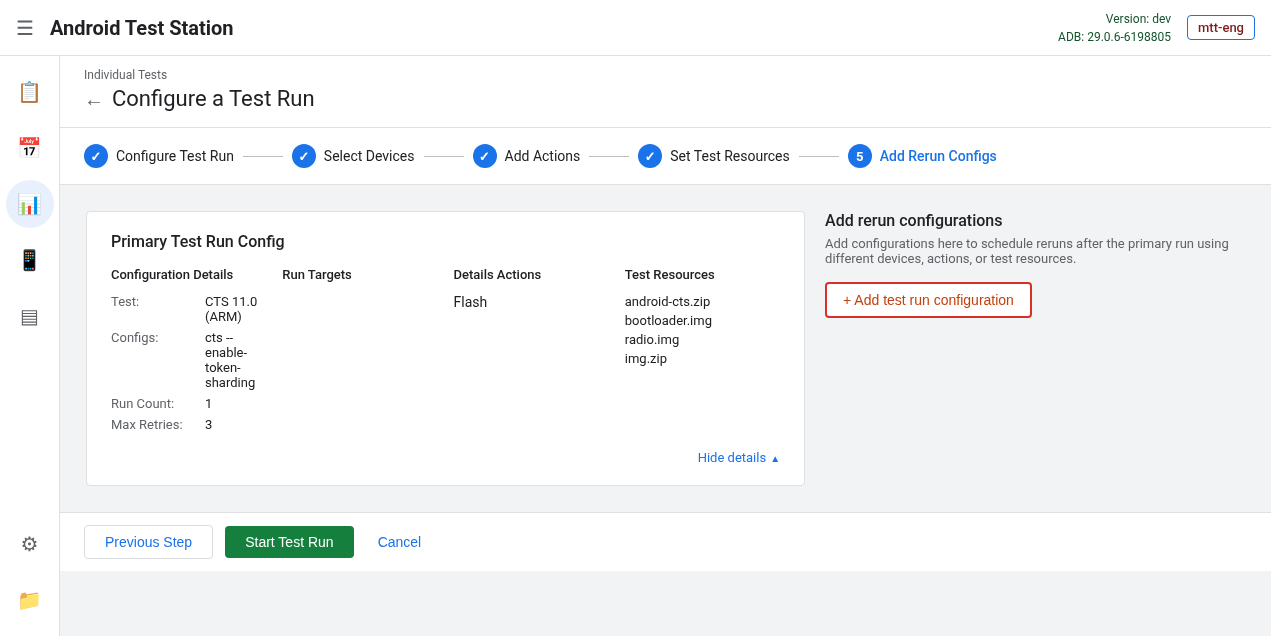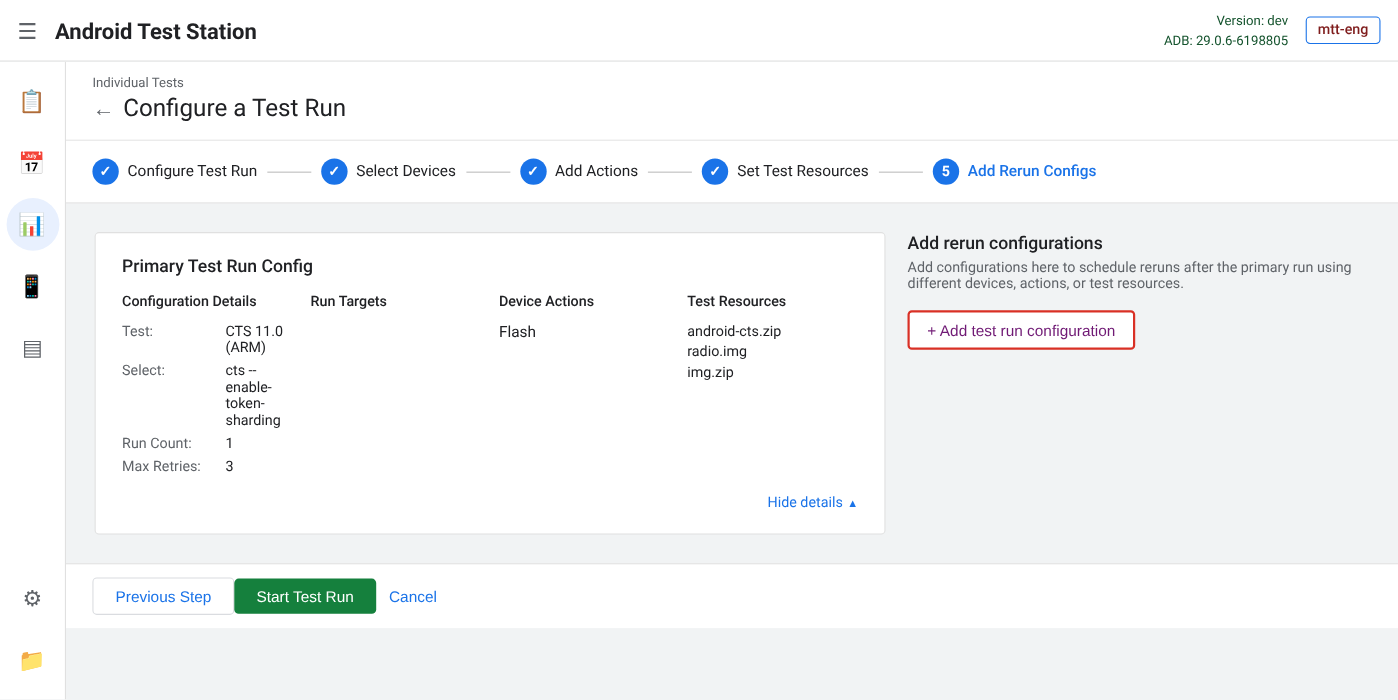--- a/index.html
+++ b/index.html
@@ -55,24 +55,24 @@
     .config-value { color: #202124; }
 
     .resources-list { display: flex; flex-direction: column; gap: 4px; }
     .resource-item { font-size: 13px; color: #202124; }
 
     .hide-details-link { display: flex; align-items: flex-start; justify-content: flex-end; gap: 4px; color: #1a73e8; font-size: 13px; cursor: pointer; margin-top: 12px; }
 
     
     .section-title { font-size: 16px; font-weight: 500; margin-bottom: 6px; }
     .section-desc { font-size: 13px; color: #5f6368; margin-bottom: 16px; }
-    .add-config-btn { border: 2px solid #d93025; color: #701a75; background: #fff; border-radius: 4px; padding: 8px 16px; font-size: 14px; cursor: pointer; font-weight: 500; }
-
-    
-    .footer { background: #fff; border-top: 1px solid #e0e0e0; padding: 12px 24px; display: flex; align-items: center; }
+    .add-config-btn { border: 2px solid #d93025; color: #c2410c; background: #fff; border-radius: 4px; padding: 8px 16px; font-size: 14px; cursor: pointer; font-weight: 500; }
+
+    
+    .footer { background: #fff; border-top: 1px solid #e0e0e0; padding: 12px 24px; display: flex; align-items: center; gap: 12px; }
     .btn-outline { border: 1px solid #dadce0; background: #fff; color: #1a73e8; border-radius: 4px; padding: 8px 20px; font-size: 14px; font-weight: 500; cursor: pointer; }
     .btn-primary { border: none; background: #15803d; color: #fff; border-radius: 4px; padding: 8px 20px; font-size: 14px; font-weight: 500; cursor: pointer; }
     .btn-text { background: none; border: none; color: #1a73e8; font-size: 14px; font-weight: 500; cursor: pointer; padding: 8px 12px; }
 
     .checkmark-icon::before { content: "✓"; font-size: 13px; font-weight: 700; }
     .num-badge { font-size: 13px; font-weight: 700; }
 
     .chevron-up::before { content: "▲"; font-size: 10px; }
   </style>
 </head>
@@ -161,46 +161,47 @@
 
         <div class="config-grid">
 
           <div>
             <div class="config-col-title">Configuration Details</div>
             <div class="config-row">
               <span class="config-label">Test:</span>
               <span class="config-value">CTS 11.0 (ARM)</span>
             </div>
             <div class="config-row">
-              <span class="config-label">Select:</span>
+              <span class="config-label">Configs:</span>
               <span class="config-value">cts --enable-token-sharding</span>
             </div>
             <div class="config-row">
               <span class="config-label">Run Count:</span>
               <span class="config-value">1</span>
             </div>
             <div class="config-row">
               <span class="config-label">Max Retries:</span>
               <span class="config-value">3</span>
             </div>
           </div>
 
           <div>
             <div class="config-col-title">Run Targets</div>
           </div>
 
           <div>
-            <div class="config-col-title">Device Actions</div>
+            <div class="config-col-title">Details Actions</div>
             <div class="config-value">Flash</div>
           </div>
 
           <div>
             <div class="config-col-title">Test Resources</div>
             <div class="resources-list">
               <div class="resource-item">android-cts.zip</div>
+              <div class="resource-item">bootloader.img</div>
               <div class="resource-item">radio.img</div>
               <div class="resource-item">img.zip</div>
             </div>
           </div>
 
         </div>
 
         <div class="hide-details-link">
           <span>Hide details</span>
           <span class="chevron-up"></span>

